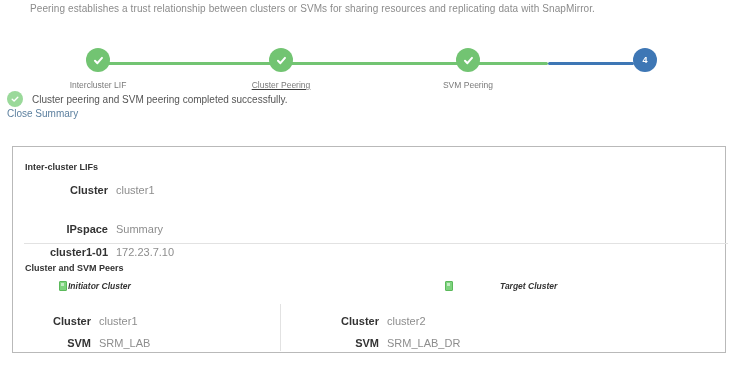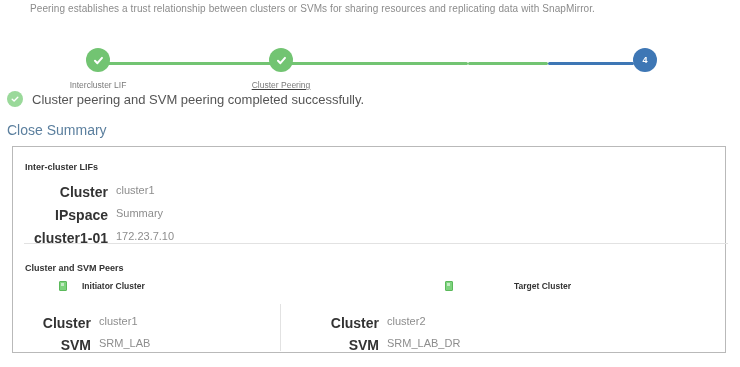--- a/index.html
+++ b/index.html
@@ -91,30 +91,30 @@
     height: 16px;
     border-radius: 50%;
     background: #9ad99a;
     display: flex;
     align-items: center;
     justify-content: center;
     flex: 0 0 auto;
   }
   .status-text {
     margin-left: 9px;
-    font-size: 13px;
+    font-size: 10px;
     color: #555555;
     white-space: nowrap;
   }
 
   .close-link {
     position: absolute;
     left: 7px;
-    top: 122px;
-    font-size: 14px;
+    top: 108px;
+    font-size: 10px;
     color: #5b7f9e;
     text-decoration: none;
     cursor: pointer;
     white-space: nowrap;
   }
 
   
   .panel {
     position: absolute;
     left: 12px;
@@ -137,21 +137,21 @@
   .sec-lifs   { left: 12px; top: 15px; }
   .sec-peers  { left: 12px; top: 116px; }
 
   
   .kv {
     position: absolute;
     display: flex;
     align-items: baseline;
   }
   .kv .k {
-    font-size: 14px;
+    font-size: 11px;
     font-weight: bold;
     color: #333333;
     text-align: right;
     white-space: nowrap;
   }
   .kv .v {
     font-size: 11px;
     color: #8d8d8d;
     white-space: nowrap;
   }
@@ -197,25 +197,26 @@
     content: "";
     position: absolute;
     left: 1px;
     top: 1px;
     width: 3px;
     height: 3px;
     background: #ffffff;
     opacity: .55;
   }
   .node-label {
-    margin-left: 15px;
+    margin-left: 1px;
     font-size: 8.5px;
     font-weight: bold;
     color: #333333;
     white-space: nowrap;
+    font-style: italic;
   }
 
   .vdivider {
     position: absolute;
     left: 267px;
     top: 157px;
     width: 1px;
     height: 47px;
     background: #e2e2e2;
   }
@@ -254,20 +255,30 @@
     <div class="bullet done">
       <span>
         <svg width="13" height="13" viewBox="0 0 13 13" aria-hidden="true">
           <path d="M3 6.8 L5.4 9.2 L10 3.9" fill="none" stroke="#ffffff" stroke-width="2" stroke-linecap="round" stroke-linejoin="round"></path>
         </svg>
       </span>
     </div>
     <div class="step-label">Cluster Peering</div>
   </div>
 
+  <div class="step" style="left:468px;">
+    <div class="bullet done">
+      <span>
+        <svg width="13" height="13" viewBox="0 0 13 13" aria-hidden="true">
+          <path d="M3 6.8 L5.4 9.2 L10 3.9" fill="none" stroke="#ffffff" stroke-width="2" stroke-linecap="round" stroke-linejoin="round"></path>
+        </svg>
+      </span>
+    </div>
+    <div class="step-label">SVM Peering</div>
+  </div>
 
   <div class="step" style="left:645px;">
     <div class="bullet current">
       <span class="num">4</span>
     </div>
   </div>
 </div>
 
 <div class="status">
   <span class="status-icon">
@@ -282,21 +293,21 @@
 
 <div class="panel">
 
   <div class="section-title sec-lifs">Inter-cluster LIFs</div>
 
   <div class="lif-rows">
     <div class="kv lif-row" style="position:relative;">
       <span class="k">Cluster</span>
       <span class="v">cluster1</span>
     </div>
-    <div class="kv lif-row" style="position:relative;">
+    <div class="kv lif-row" style="position:relative;margin-top:16px;">
       <span class="k">IPspace</span>
       <span class="v">Summary</span>
     </div>
     <div class="kv lif-row" style="position:relative;">
       <span class="k">cluster1-01</span>
       <span class="v">172.23.7.10</span>
     </div>
   </div>
 
   <div class="hdivider"></div>

